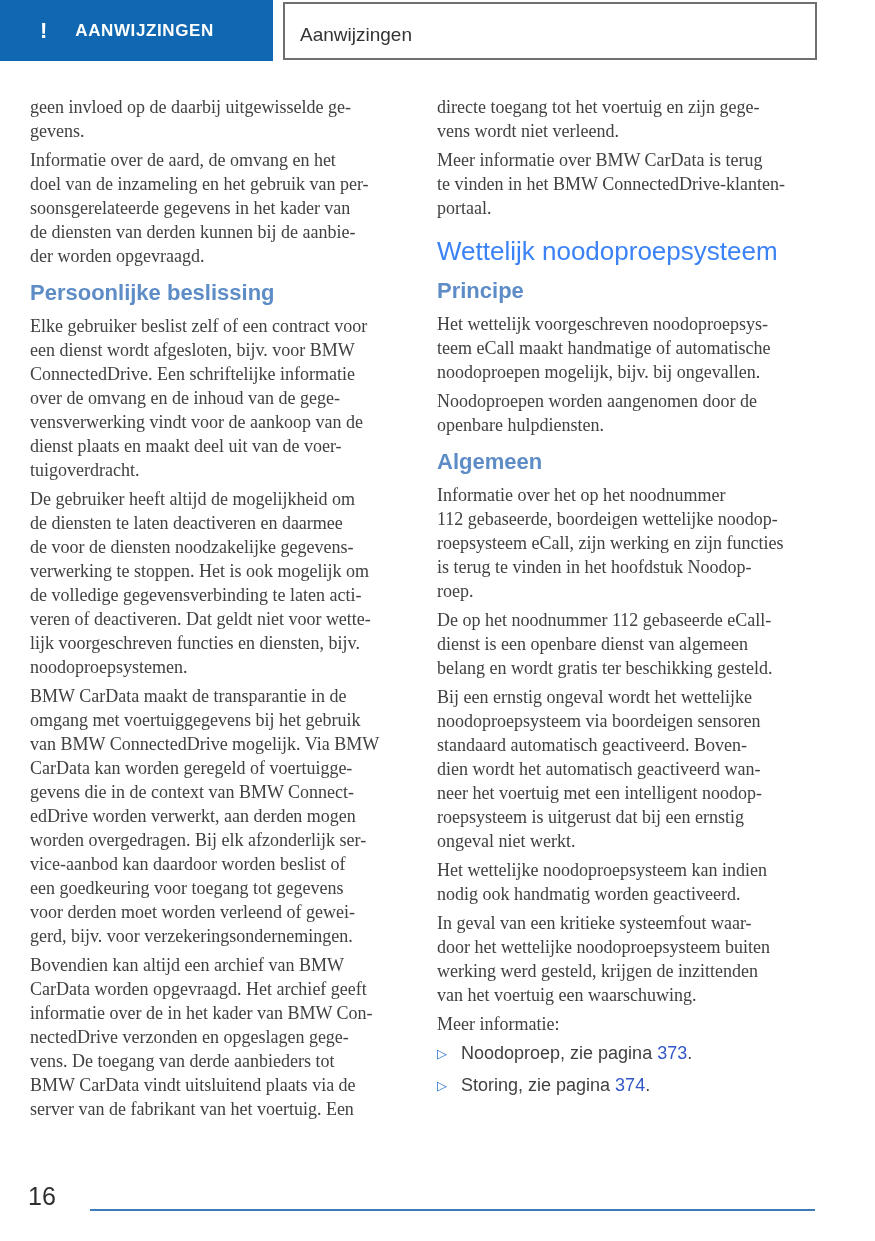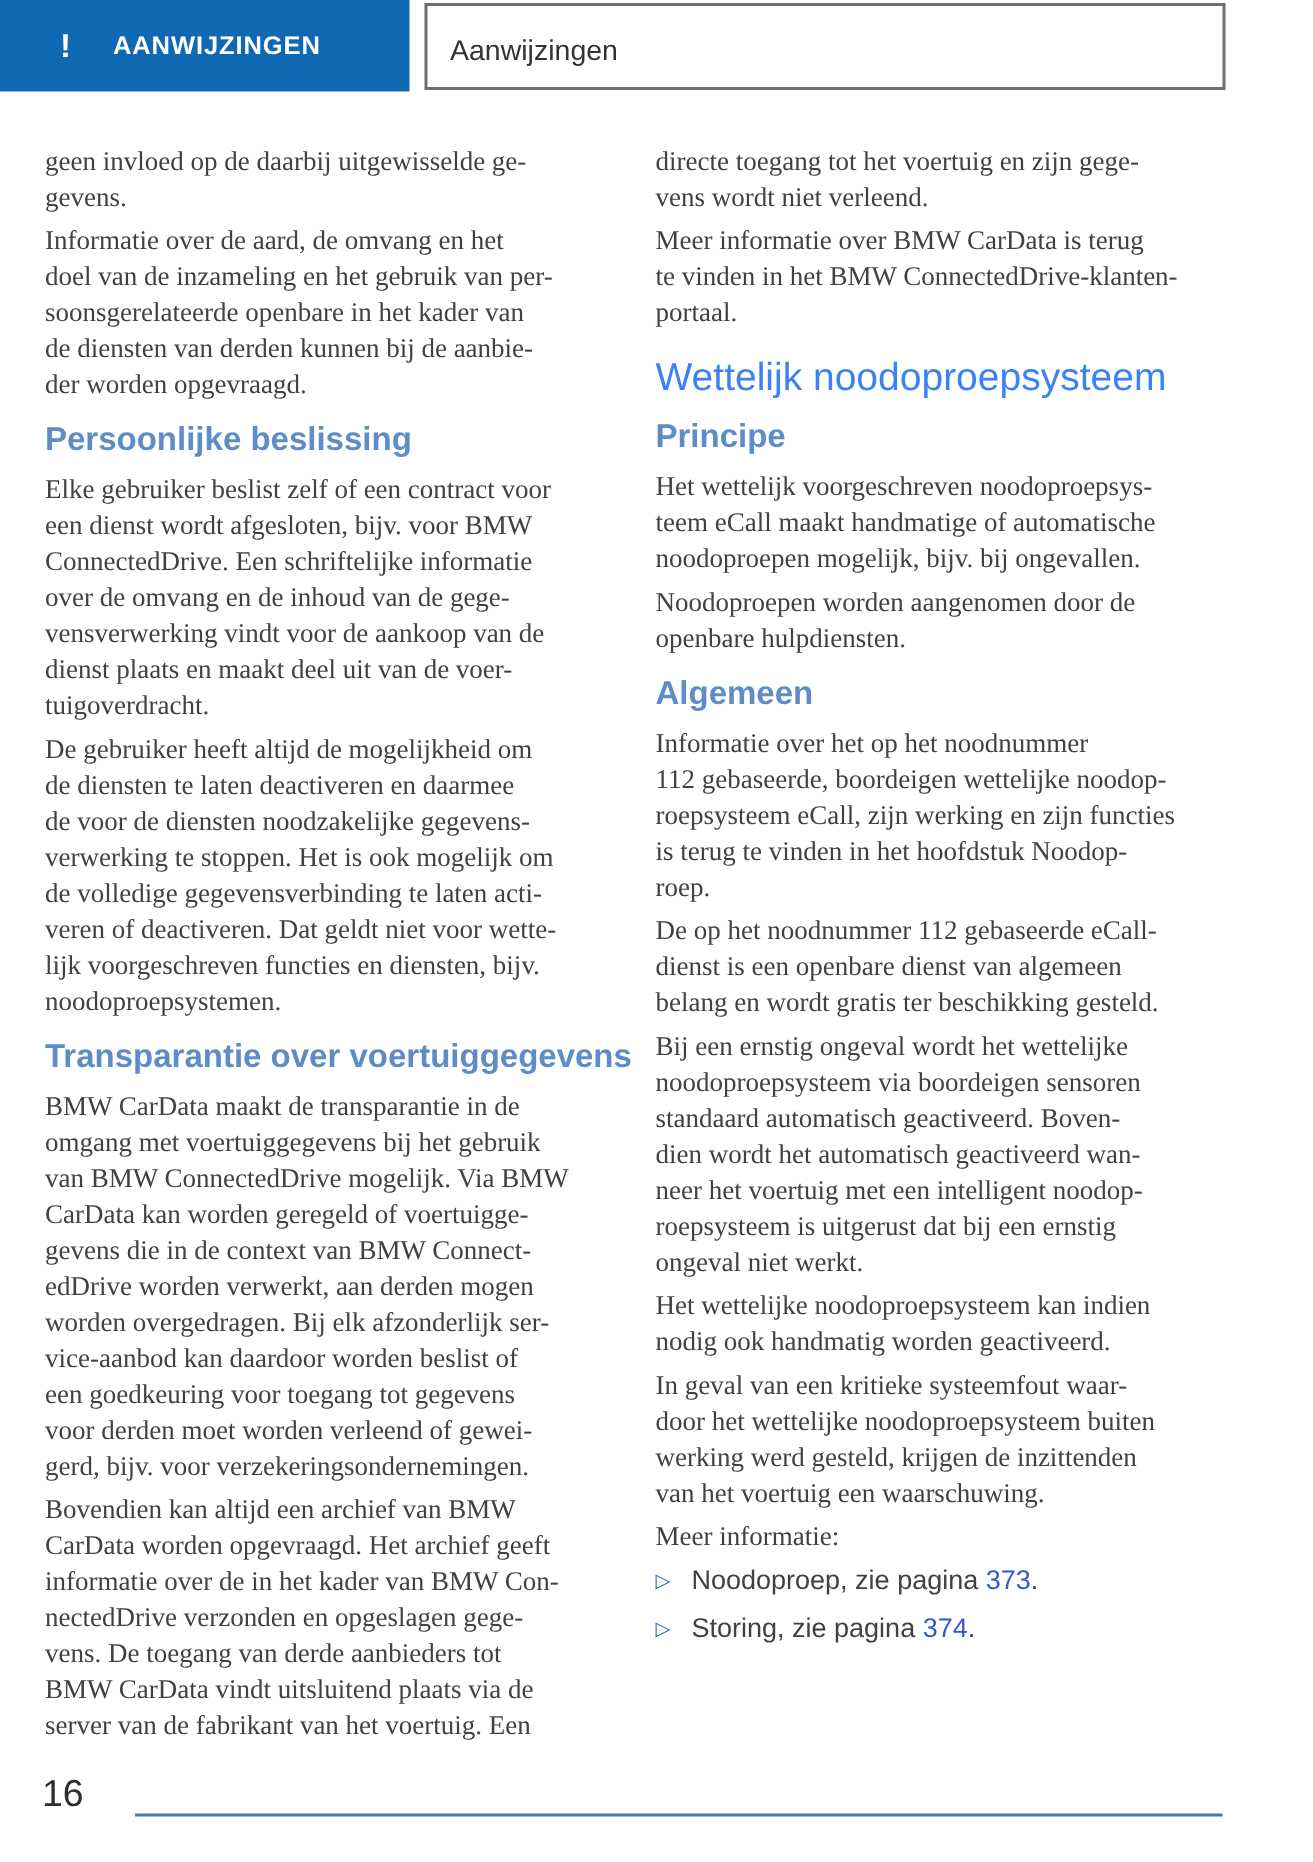--- a/index.html
+++ b/index.html
@@ -92,40 +92,39 @@
   </div>
   <div class="breadcrumb-box">
     <span>Aanwijzingen</span>
   </div>
 
   <div class="col" id="col-left">
     <p class="para">geen invloed op de daarbij uitgewisselde ge-
 gevens.</p>
     <p class="para">Informatie over de aard, de omvang en het
 doel van de inzameling en het gebruik van per-
-soonsgerelateerde openbare in het kader van
+soonsgerelateerde gegevens in het kader van
 de diensten van derden kunnen bij de aanbie-
 der worden opgevraagd.</p>
     <h3 class="sub-heading">Persoonlijke beslissing</h3>
     <p class="para">Elke gebruiker beslist zelf of een contract voor
 een dienst wordt afgesloten, bijv. voor BMW
 ConnectedDrive. Een schriftelijke informatie
 over de omvang en de inhoud van de gege-
 vensverwerking vindt voor de aankoop van de
 dienst plaats en maakt deel uit van de voer-
 tuigoverdracht.</p>
     <p class="para">De gebruiker heeft altijd de mogelijkheid om
 de diensten te laten deactiveren en daarmee
 de voor de diensten noodzakelijke gegevens-
 verwerking te stoppen. Het is ook mogelijk om
 de volledige gegevensverbinding te laten acti-
 veren of deactiveren. Dat geldt niet voor wette-
 lijk voorgeschreven functies en diensten, bijv.
 noodoproepsystemen.</p>
-    <h3 class="sub-heading">Transparantie over voertuiggegevens</h3>
     <p class="para">BMW CarData maakt de transparantie in de
 omgang met voertuiggegevens bij het gebruik
 van BMW ConnectedDrive mogelijk. Via BMW
 CarData kan worden geregeld of voertuigge-
 gevens die in de context van BMW Connect-
 edDrive worden verwerkt, aan derden mogen
 worden overgedragen. Bij elk afzonderlijk ser-
 vice-aanbod kan daardoor worden beslist of
 een goedkeuring voor toegang tot gegevens
 voor derden moet worden verleend of gewei-

